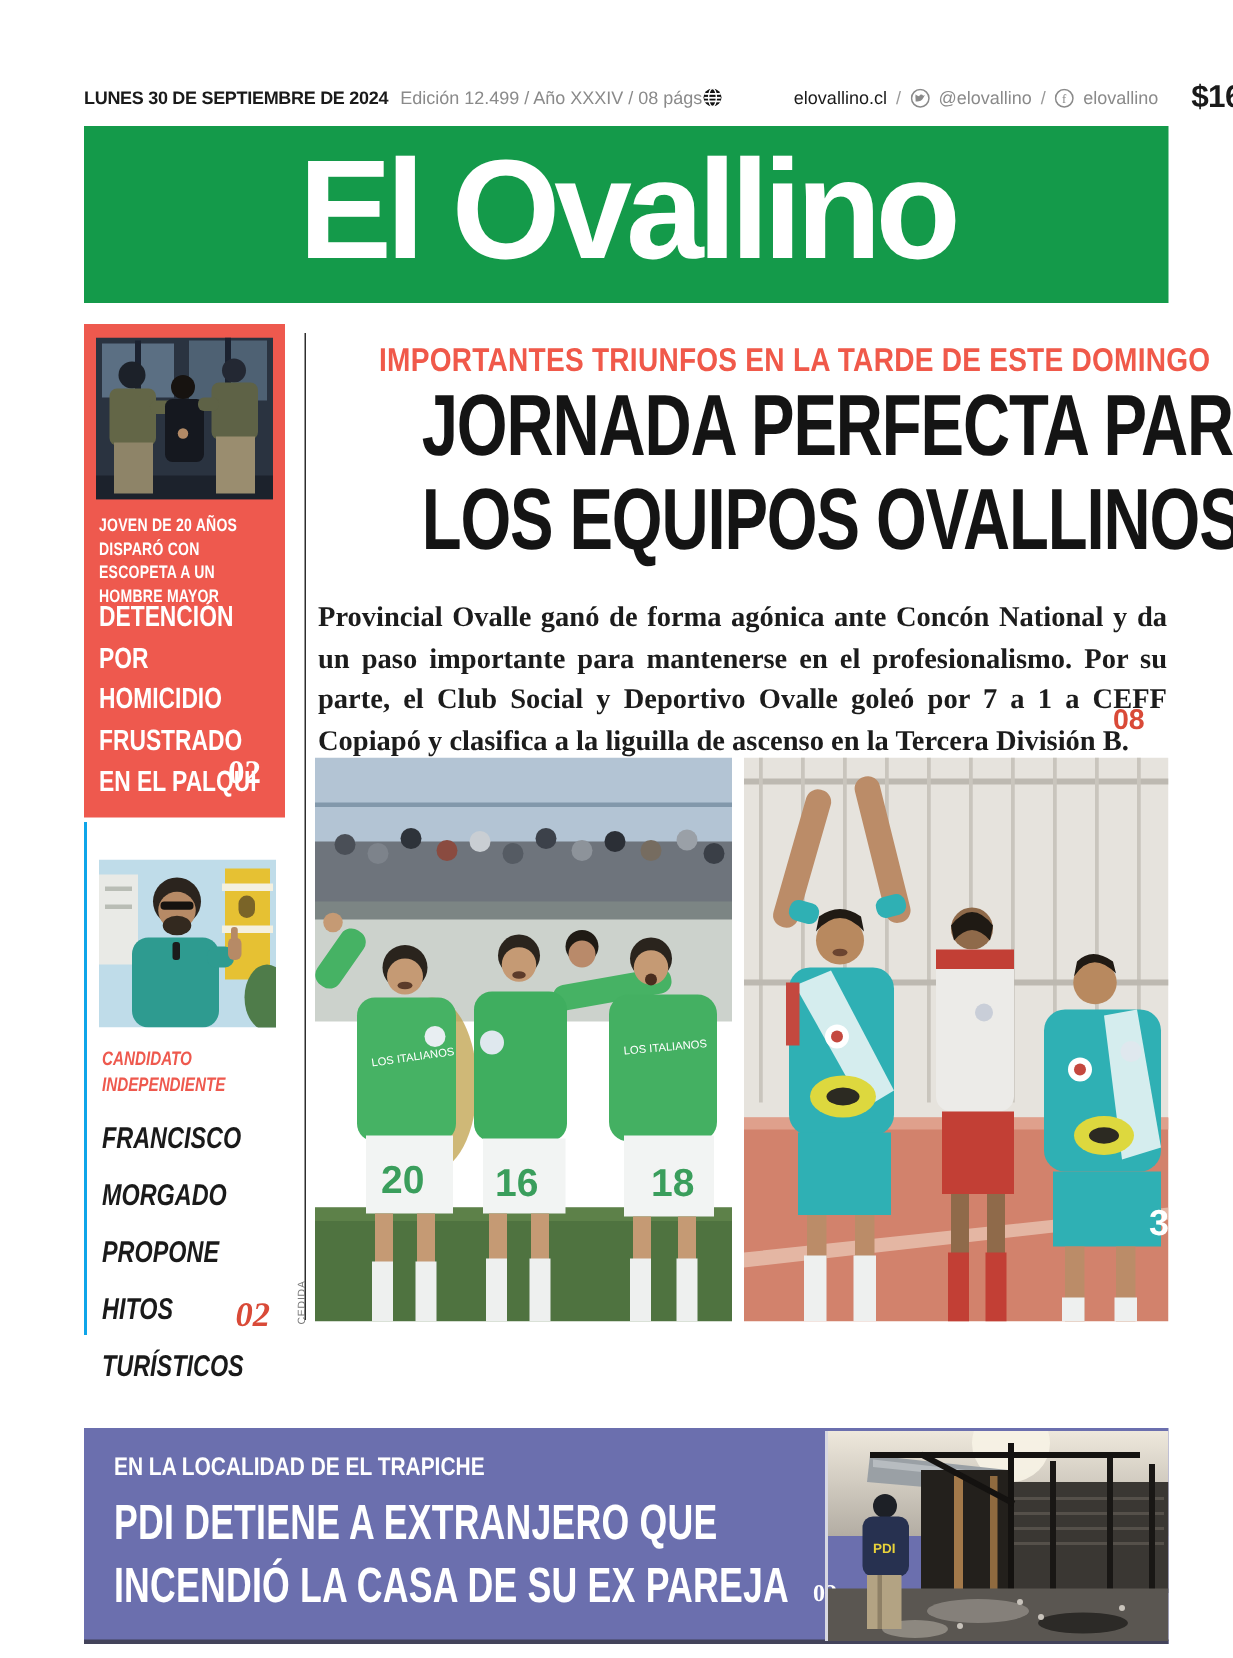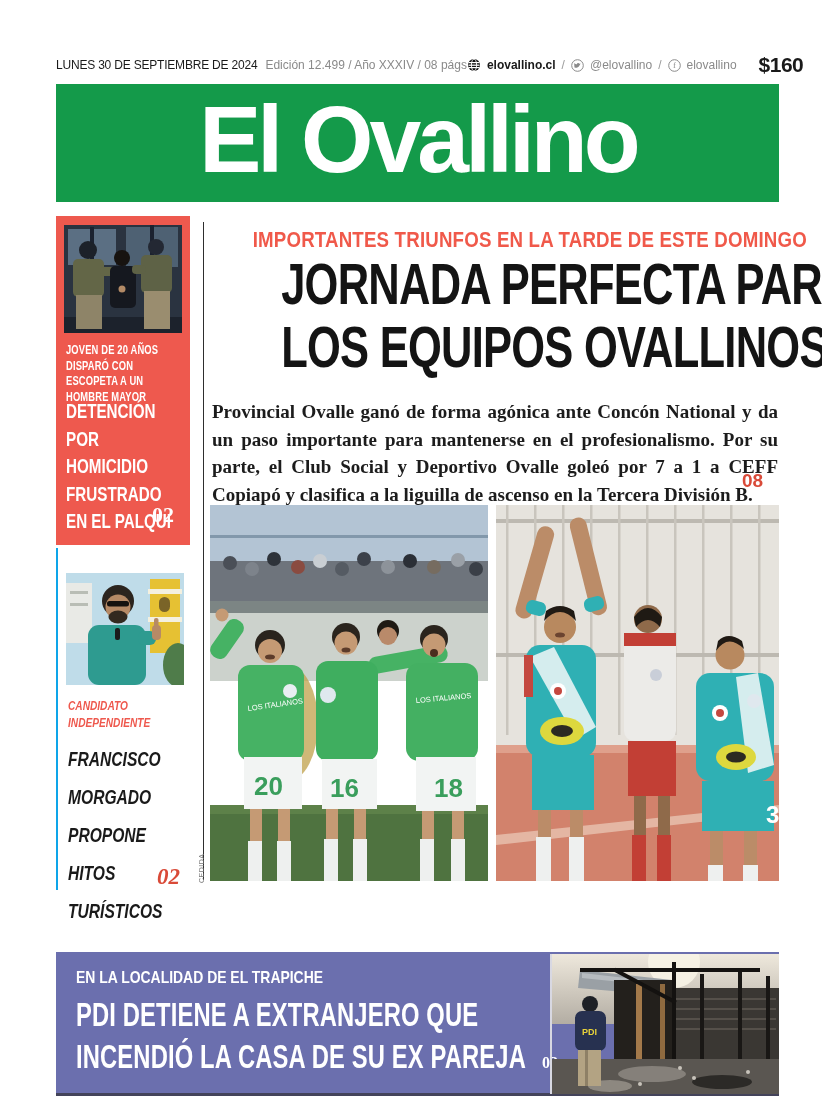--- a/index.html
+++ b/index.html
@@ -3,25 +3,25 @@
 <meta charset="utf-8">
 <style>
   html,body { margin:0; padding:0; background:#ffffff; }
   .page { position:relative; width:822px; height:1105px; background:#fff; overflow:hidden;
           font-family:"Liberation Sans", sans-serif; }
 
   
   .topbar { position:absolute; left:56px; top:54px; width:723px; height:22px;
             display:flex; justify-content:space-between; align-items:center; font-size:12px; color:#1a1a1a; }
   .tb-left { display:flex; gap:8px; align-items:baseline; white-space:nowrap; }
-  .tb-date { font-weight:normal; letter-spacing:-0.2px; }
+  .tb-date { font-weight:bold; letter-spacing:-0.2px; }
   .tb-edition { color:#8a8a8a; }
   .tb-right { display:flex; align-items:center; gap:6px; white-space:nowrap; }
   .tb-right .sep { color:#9a9a9a; }
-  .tb-site { font-weight:bold; }
+  .tb-site { font-weight:normal;margin-left:41px; }
   .tb-soc { color:#8a8a8a; }
   .tb-price { font-weight:bold; font-size:21px; margin-left:16px; letter-spacing:-0.5px; }
   .tb-icon { display:inline-block; vertical-align:middle; }
 
   
   .masthead { position:absolute; left:56px; top:84px; width:723px; height:118px;
               background:var(--green,#149a4a); display:flex; align-items:center; justify-content:center; }
   .masthead-title { color:#fff; font-weight:bold; font-size:94px; letter-spacing:-4px;
                     transform:scaleX(0.99); line-height:1; padding-bottom:6px; }
 

